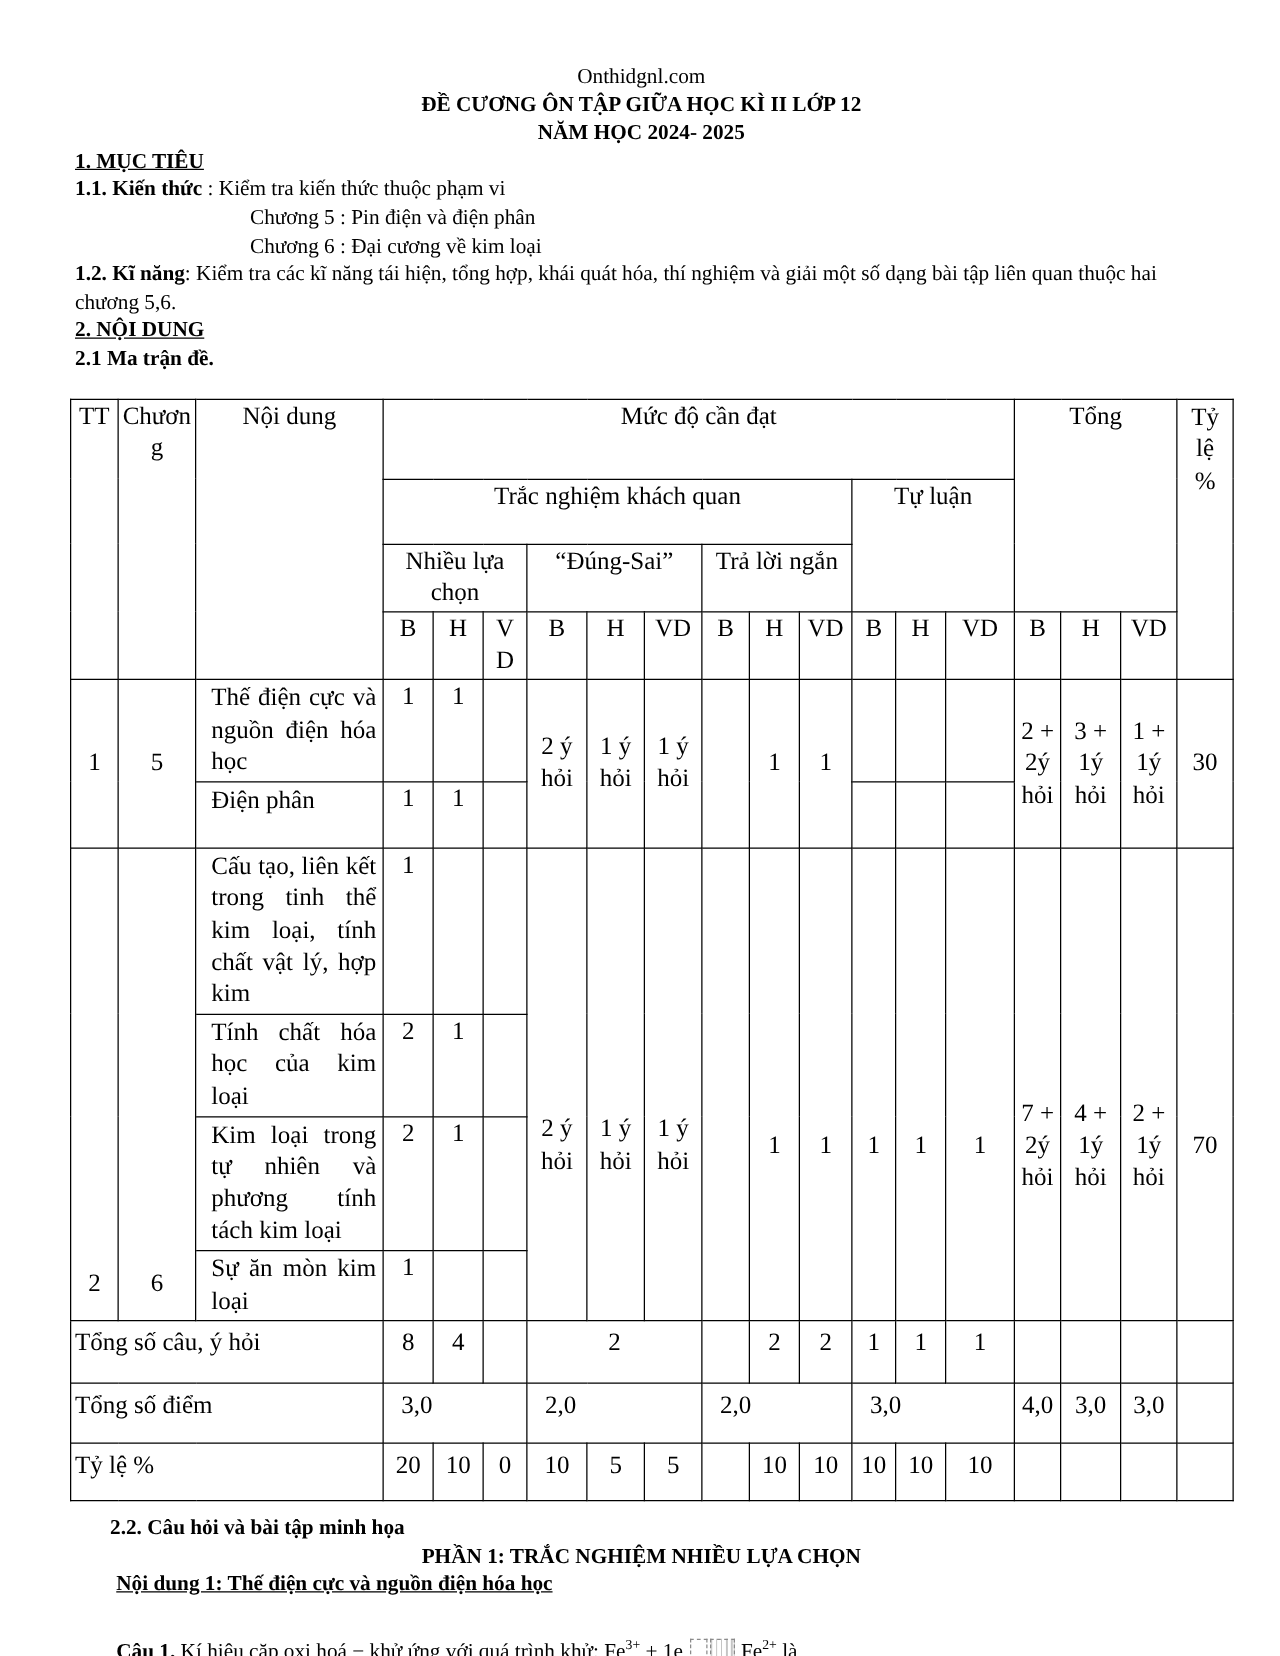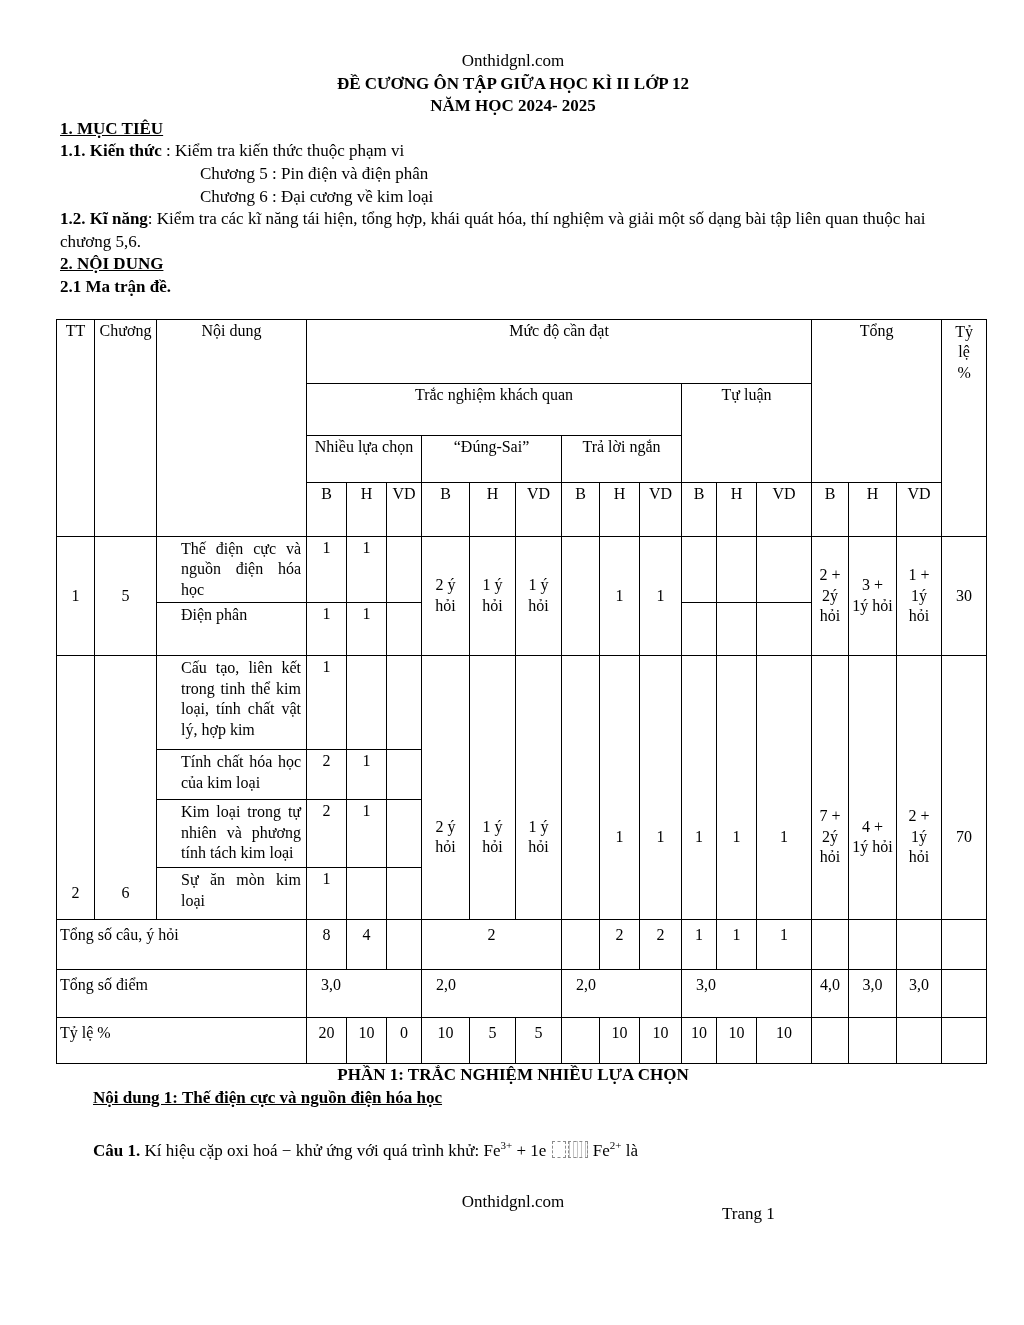--- a/index.html
+++ b/index.html
@@ -6,23 +6,23 @@
   body{width:1024px;height:1325px;background:#ffffff;color:#000;
        font-family:"Liberation Serif","DejaVu Serif",serif;font-size:17px;line-height:1.33}
   .page{padding:50px 58px 0 60px;position:relative}
   .tc{text-align:center}
   .b{font-weight:700}
   .u{text-decoration:underline}
   p{margin:0;font-size:17px}
   .indent1{padding-left:140px}
   .gap-top{}
 
-  table.matrix{border-collapse:collapse;table-layout:fixed;width:930px;margin-top:20px;margin-left:-4px;font-size:16px;line-height:1.28}
+  table.matrix{border-collapse:collapse;table-layout:fixed;width:930px;margin-top:20px;margin-left:-4px;font-size:20px;line-height:1.28}
   .matrix td{border:1px solid #000;padding:1px 3px;text-align:center;vertical-align:top;overflow:hidden;word-wrap:break-word}
-  .matrix .nd{text-align:justify;padding:2px 5px 2px 24px;vertical-align:top}
+  .matrix .nd{text-align:justify;padding:2px 5px 2px 12px;vertical-align:top}
   .matrix .mid{vertical-align:middle}
   .matrix .push2{vertical-align:middle;padding-top:100px}
   .matrix .vbot{vertical-align:bottom;padding-bottom:16px}
   .matrix .lab{text-align:left;padding-right:8px;padding-top:5px}
   .matrix .lft{text-align:left;padding-left:14px;padding-top:5px}
   .matrix .vtop{vertical-align:top;padding-top:5px}
   .matrix .tyle-head{padding:2px 10px}
 
   sup{font-size:11px;line-height:0}
   .tofu{display:inline-block;width:12px;height:15px;border:1px dashed #8a8a8a;vertical-align:-2px;margin:0 1px}
@@ -221,20 +221,21 @@
       <td class="vtop">10</td>
       <td class="vtop">10</td>
       <td></td>
       <td></td>
       <td></td>
       <td></td>
     </tr>
   </tbody>
     </table>
 
+  <p class="b" style="margin-top:10px;padding-left:28px">2.2. Câu hỏi và bài tập minh họa</p>
   <p class="b tc">PHẦN 1: TRẮC NGHIỆM NHIỀU LỰA CHỌN</p>
   <p class="b u" style="padding-left:33px">Nội dung 1: Thế điện cực và nguồn điện hóa học</p>
 
   <p style="margin-top:31px;padding-left:33px">
     <span class="b">Câu 1.</span><span> Kí hiệu cặp oxi hoá − khử ứng với quá trình khử: Fe</span><sup>3+</sup><span> + 1e </span><span class="tofu"></span><span class="tofu tofu2"></span><span> Fe</span><sup>2+</sup><span> là</span>
   </p>
 
   <div class="footer">
     <span class="site">Onthidgnl.com</span>
     <span class="pagenum">Trang 1</span>

